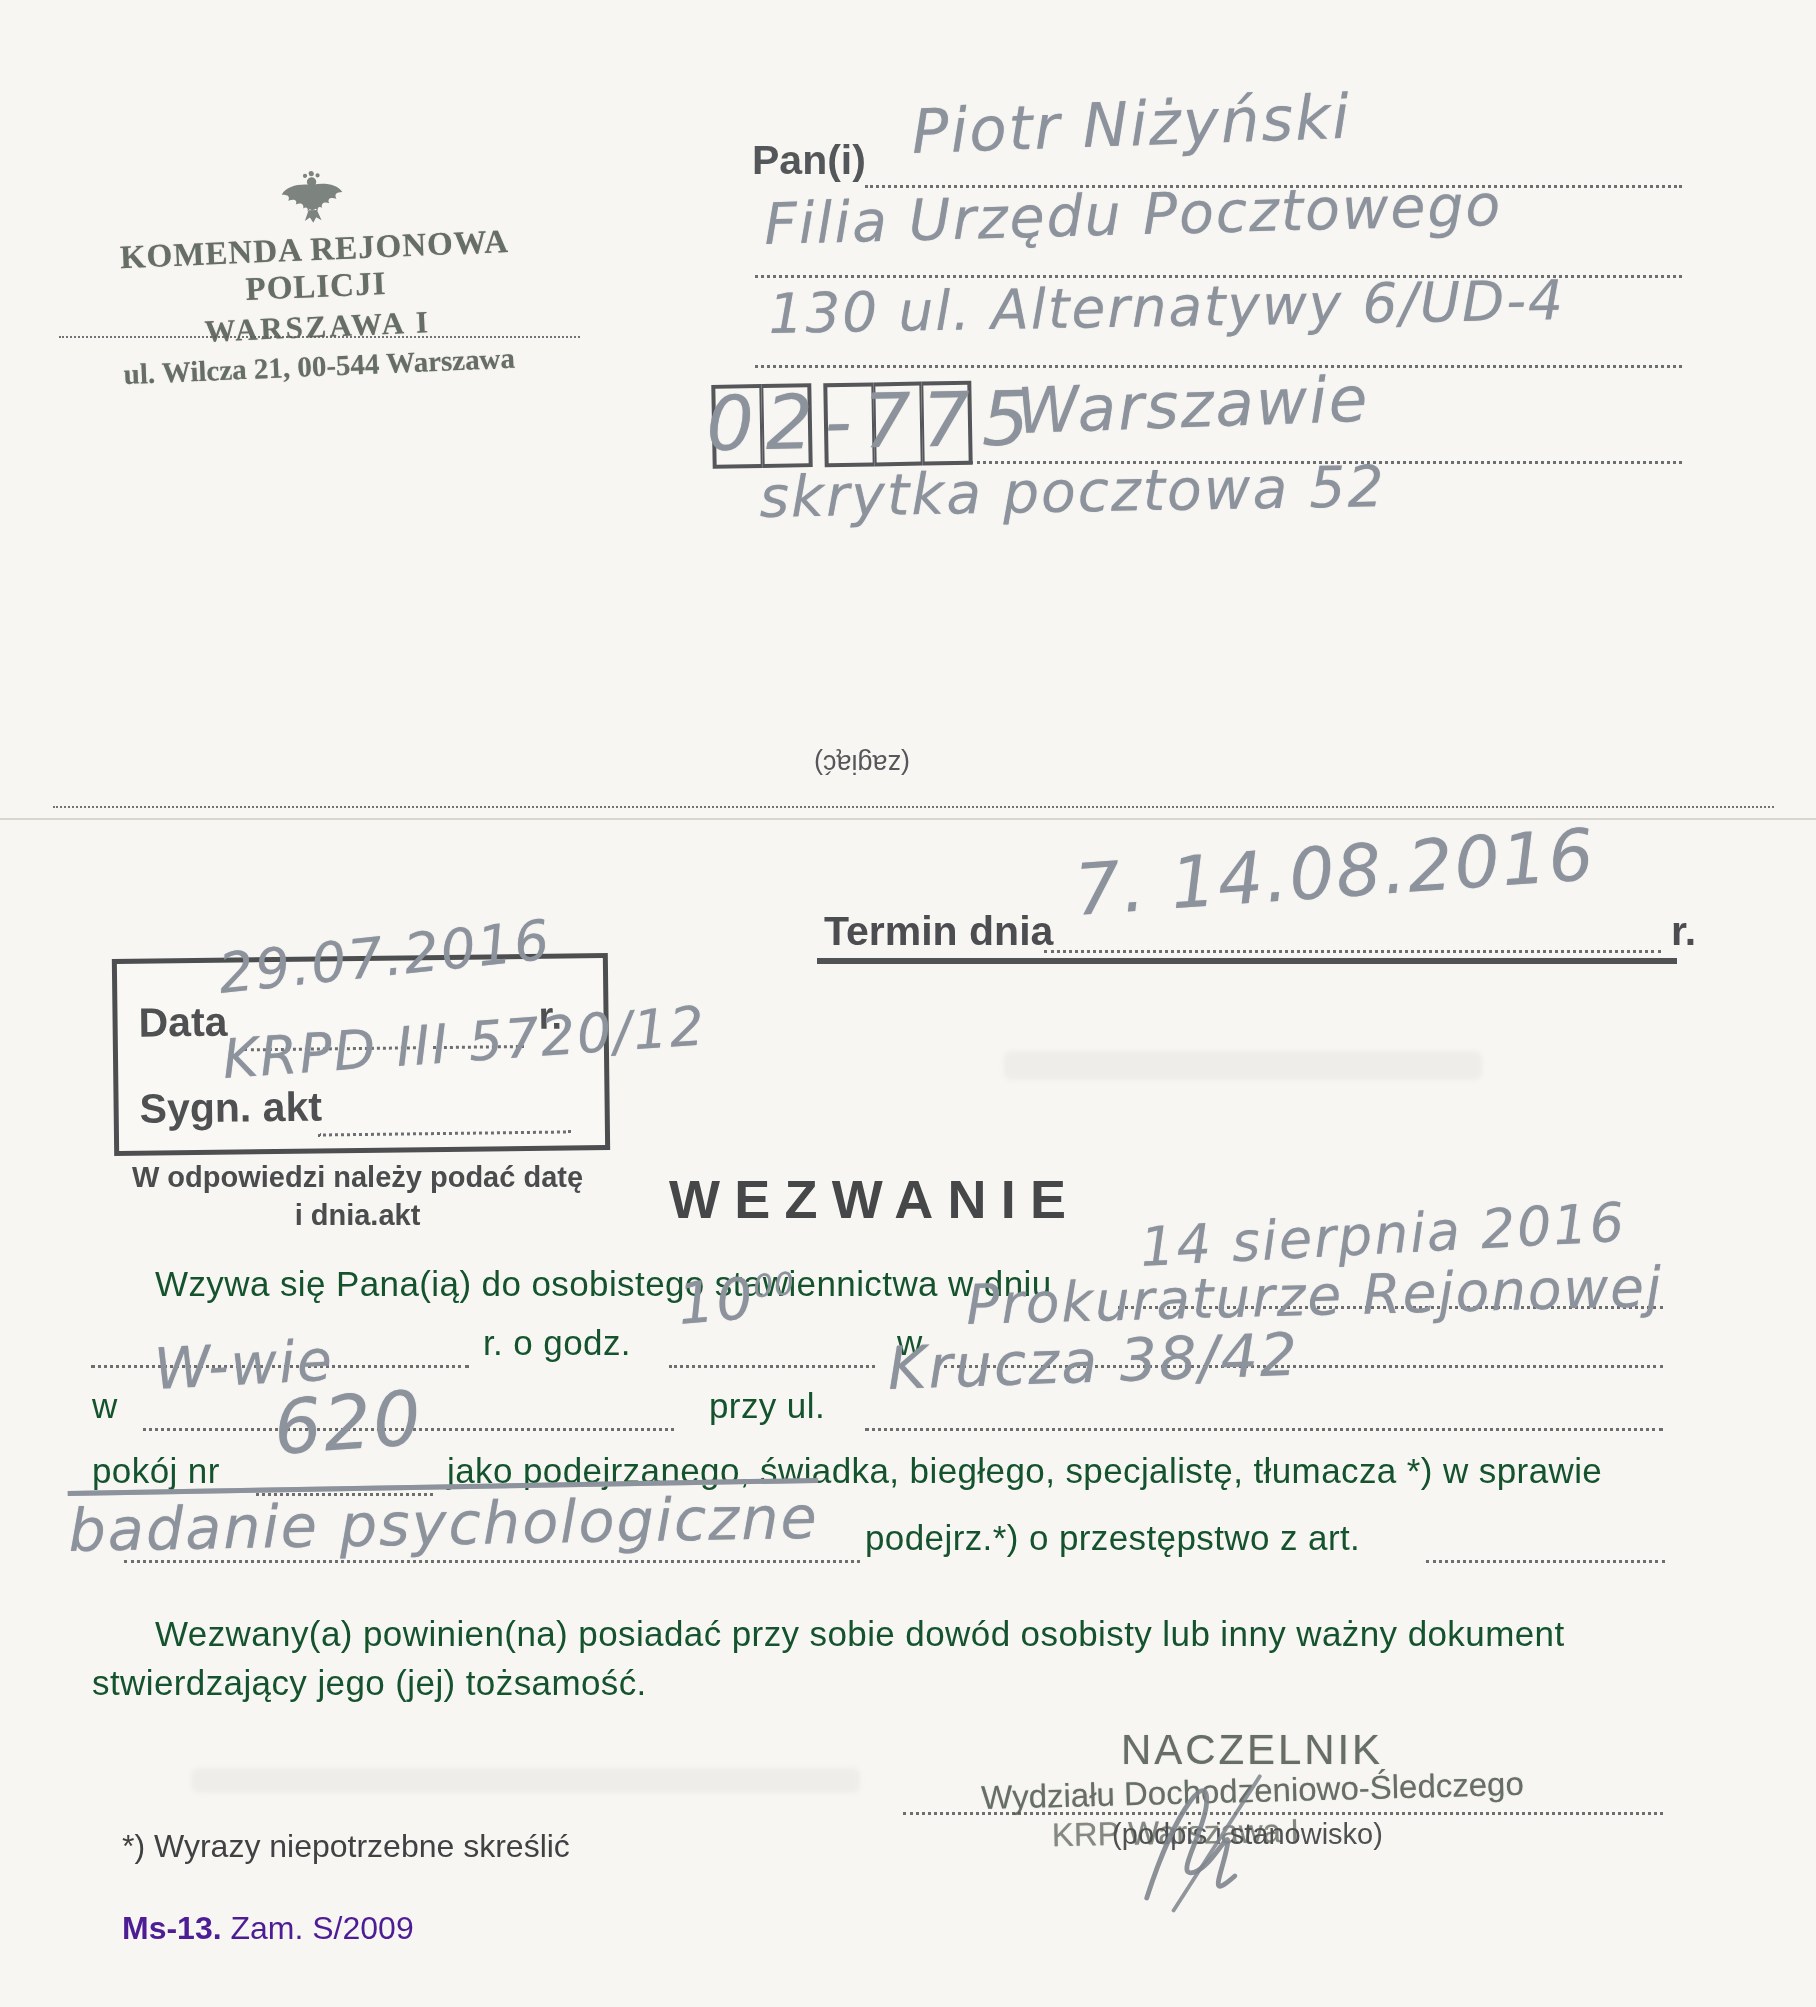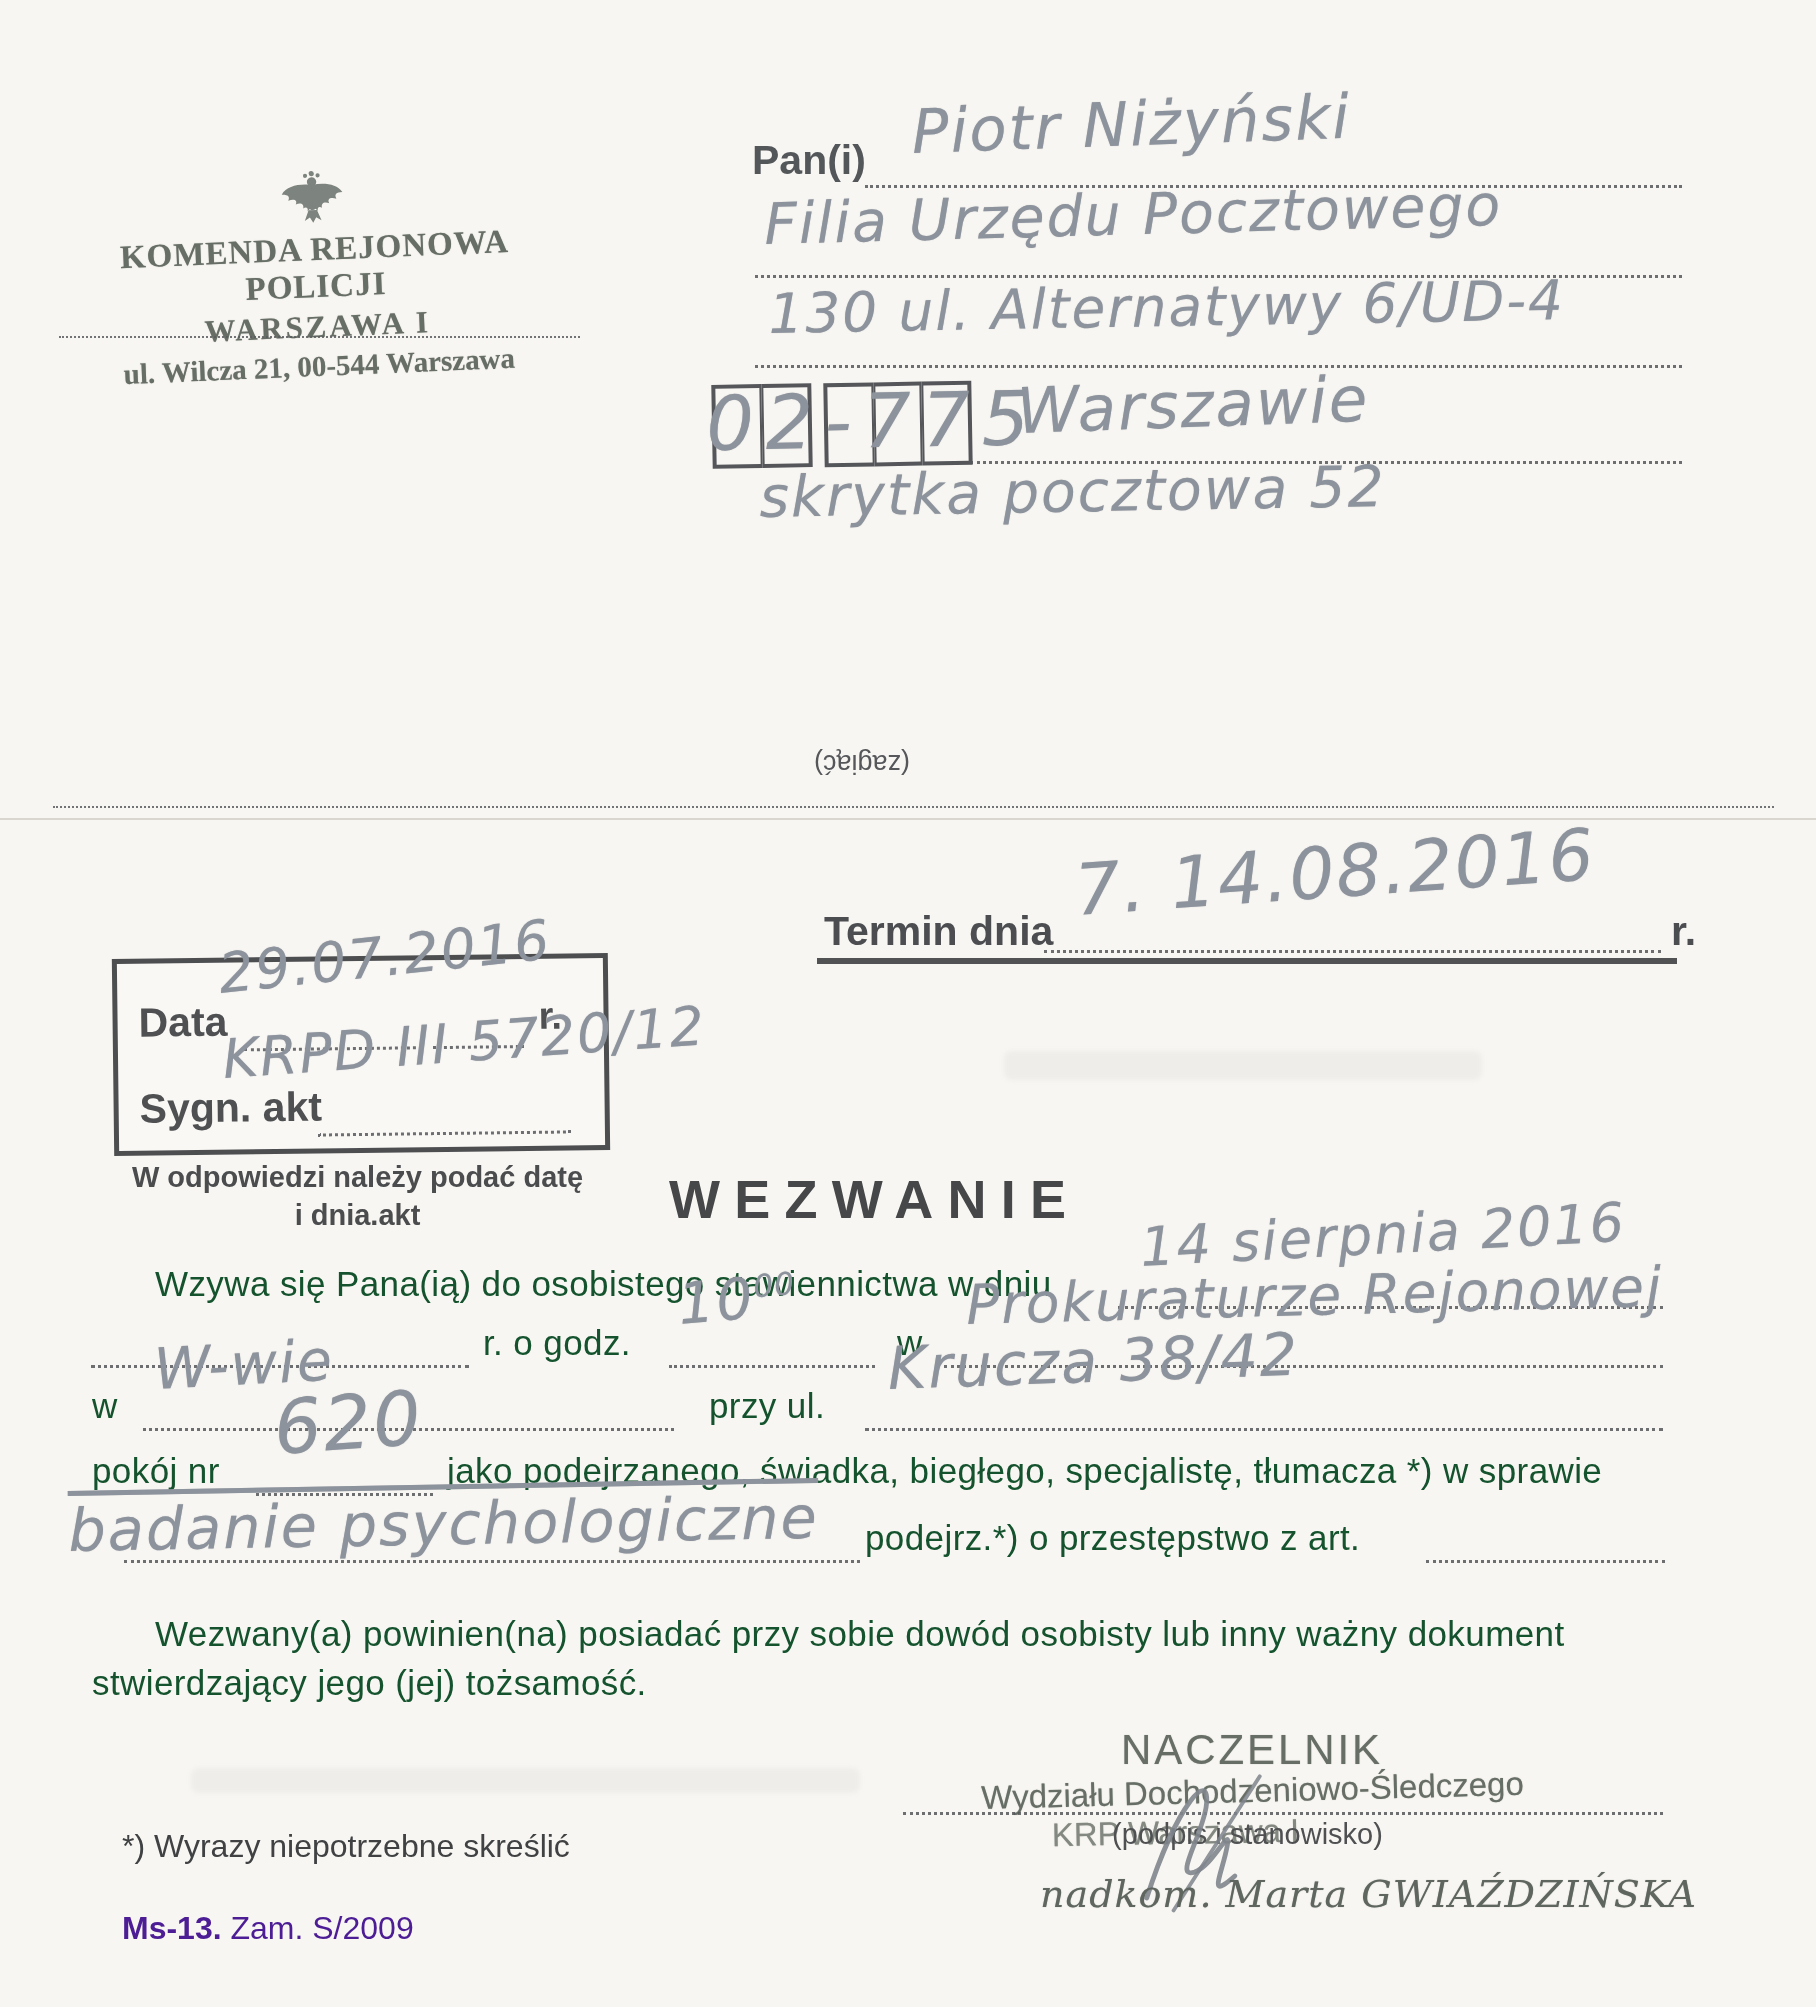--- a/index.html
+++ b/index.html
@@ -168,21 +168,20 @@
 
   <div class="print stampink" style="left:1013px;top:1726px;width:478px;text-align:center;font-size:42px;letter-spacing:2.9px;">NACZELNIK</div>
   <div class="print stampink" style="left:899px;top:1772px;width:707px;text-align:center;font-size:33px;transform:rotate(-1.5deg);">Wydziału Dochodzeniowo-Śledczego</div>
   <div class="dotline" style="left:903px;top:1812px;width:760px;"></div>
   <div class="print stampink" style="left:975px;top:1814px;width:401px;text-align:center;font-size:33px;transform:rotate(-1deg);opacity:.8;">KRP Warszawa I</div>
   <div class="print" style="left:1047px;top:1818px;width:401px;text-align:center;font-size:29px;color:#4e5052;">(podpis i stanowisko)</div>
   <svg width="182" height="163" viewBox="0 0 190 170" style="position:absolute;left:1118px;top:1759px;">
     <path d="M30 145 C62 45 98 8 92 50 C87 82 58 125 80 118 C102 110 122 58 112 100 C105 128 96 145 122 122" fill="none" stroke="#7f858d" stroke-width="5" stroke-linecap="round" opacity=".9"></path>
     <path d="M58 158 L148 18" fill="none" stroke="#7f858d" stroke-width="4" stroke-linecap="round" opacity=".85"></path>
   </svg>
-  <div class="sig-name" style="left:1040px;top:1872px;">nadkom. Marta GWIAŹDZIŃSKA</div>
 
   <div class="print" style="left:122px;top:1828px;font-size:32px;color:#3f4143;">*) Wyrazy niepotrzebne skreślić</div>
   <div class="print" style="left:122px;top:1910px;font-size:32px;color:#4c1d95;">
     <span class="b">Ms-13.</span><span> Zam. S/2009</span>
   </div>
 
 </div>
 
 
 </body></html>

